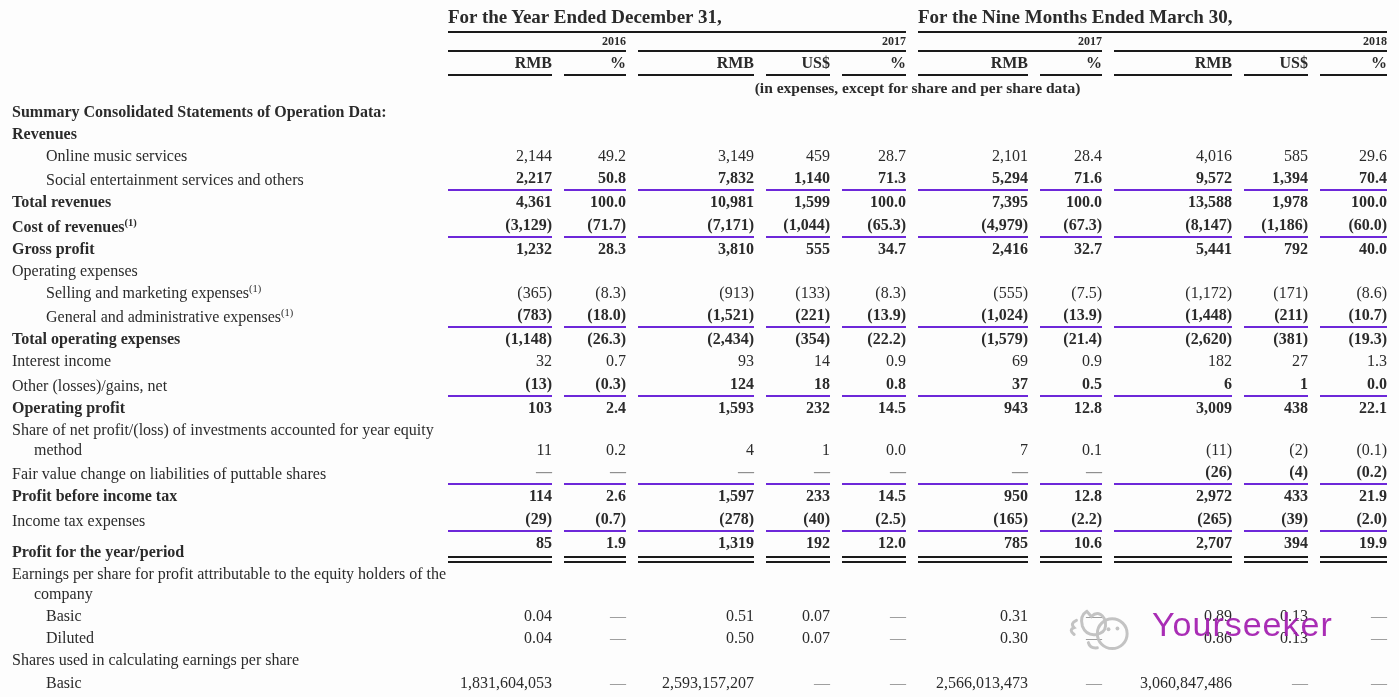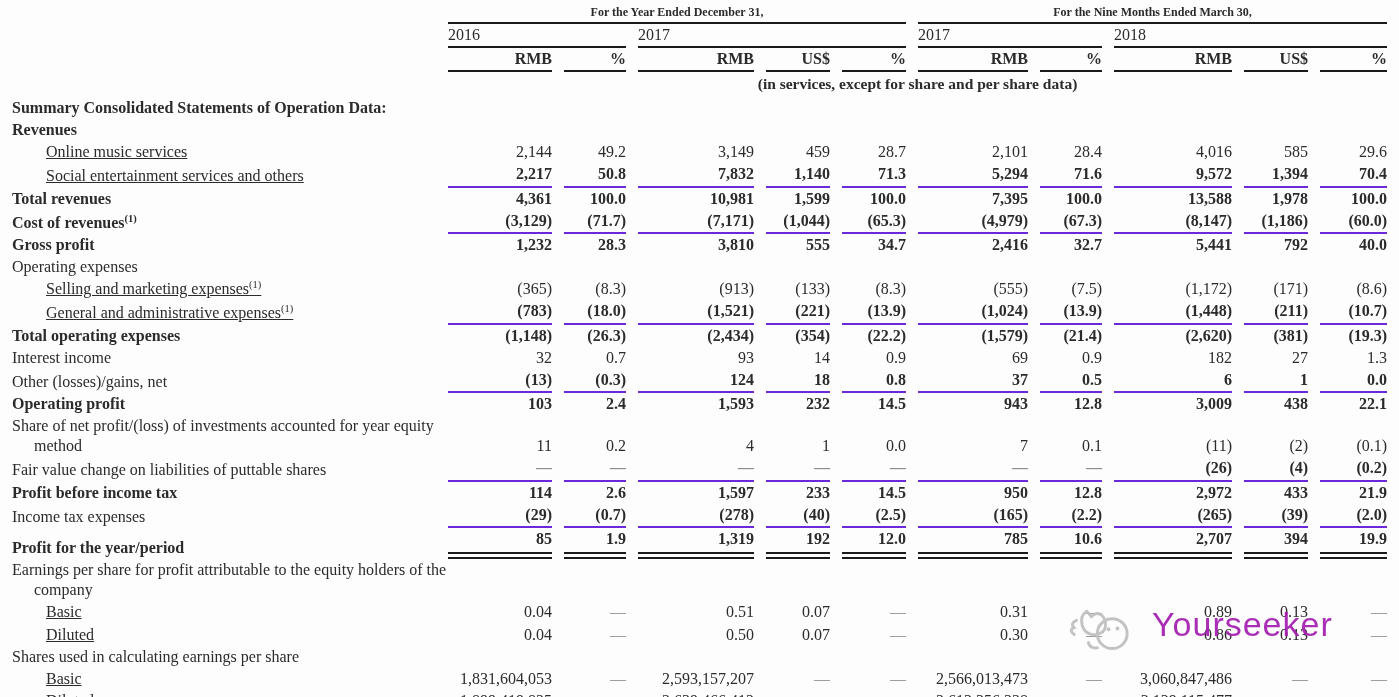--- a/index.html
+++ b/index.html
@@ -7,28 +7,28 @@
     width:1399px;height:697px;overflow:hidden;position:relative;
     background:#fdfdfd;color:#2b2b2b;
     font-family:"Liberation Serif","DejaVu Serif",serif;
   }
   table{
     border-collapse:separate;border-spacing:12px 0;
     table-layout:fixed;width:1399px;margin-top:4px;
   }
   th,td{padding:1px 0;font-size:16px;line-height:1.26;vertical-align:bottom;}
   thead th{vertical-align:bottom;}
-  .grp{font-weight:bold;text-align:center;border-bottom:2.5px solid #1a1a1a;padding-bottom:2px;white-space:nowrap;font-size:12px;}
-  .yr{font-weight:normal;text-align:left;border-bottom:2.5px solid #1a1a1a;font-size:16px;}
+  .grp{font-weight:bold;text-align:left;border-bottom:2.5px solid #1a1a1a;padding-bottom:2px;white-space:nowrap;font-size:19px;}
+  .yr{font-weight:bold;text-align:right;border-bottom:2.5px solid #1a1a1a;font-size:12px;}
   .colh{font-weight:bold;text-align:right;border-bottom:2.5px solid #1a1a1a;font-size:16px;}
   .units{font-weight:bold;text-align:center;font-size:15.5px;padding-top:2px;padding-bottom:3px;}
   .lbl{text-align:left;white-space:pre;overflow:visible;}
   .num{text-align:right;white-space:nowrap;}
   .b{font-weight:bold;}
-  .i1{padding-left:34px;text-decoration:underline;}
+  .i1{padding-left:34px;}
   .hang{padding-left:22px;text-indent:-22px;}
   .ru{border-bottom:2px solid #6d28d9;font-weight:bold;}
   .rdu{border-bottom:2.5px solid #1a1a1a;}
   .rdu .v{display:block;border-bottom:2.5px solid #1a1a1a;padding-bottom:3px;margin-bottom:2px;}
   .dash .v{color:#8f8f8f;}
   sup{font-size:10.5px;line-height:0;}
   .watermark{
     position:absolute;top:593px;left:1066px;
     display:flex;align-items:center;gap:4px;
     pointer-events:none;opacity:.92;
@@ -76,21 +76,21 @@
       <th class="colh">US$</th>
       <th class="colh">%</th>
       <th class="colh">RMB</th>
       <th class="colh">%</th>
       <th class="colh">RMB</th>
       <th class="colh">US$</th>
       <th class="colh">%</th>
     </tr>
     <tr>
       <td class="lbl"></td>
-      <th class="units" colspan="10">(in services, except for share and per share data)</th>
+      <th class="units" colspan="10">(in expenses, except for share and per share data)</th>
     </tr>
   </thead>
   <tbody id="tbody">
       <tr>
         <td class="lbl b">Summary Consolidated Statements of Operation Data:</td>
         <td class="num b"><span class="v"></span></td>
         <td class="num b"><span class="v"></span></td>
         <td class="num b"><span class="v"></span></td>
         <td class="num b"><span class="v"></span></td>
         <td class="num b"><span class="v"></span></td>

